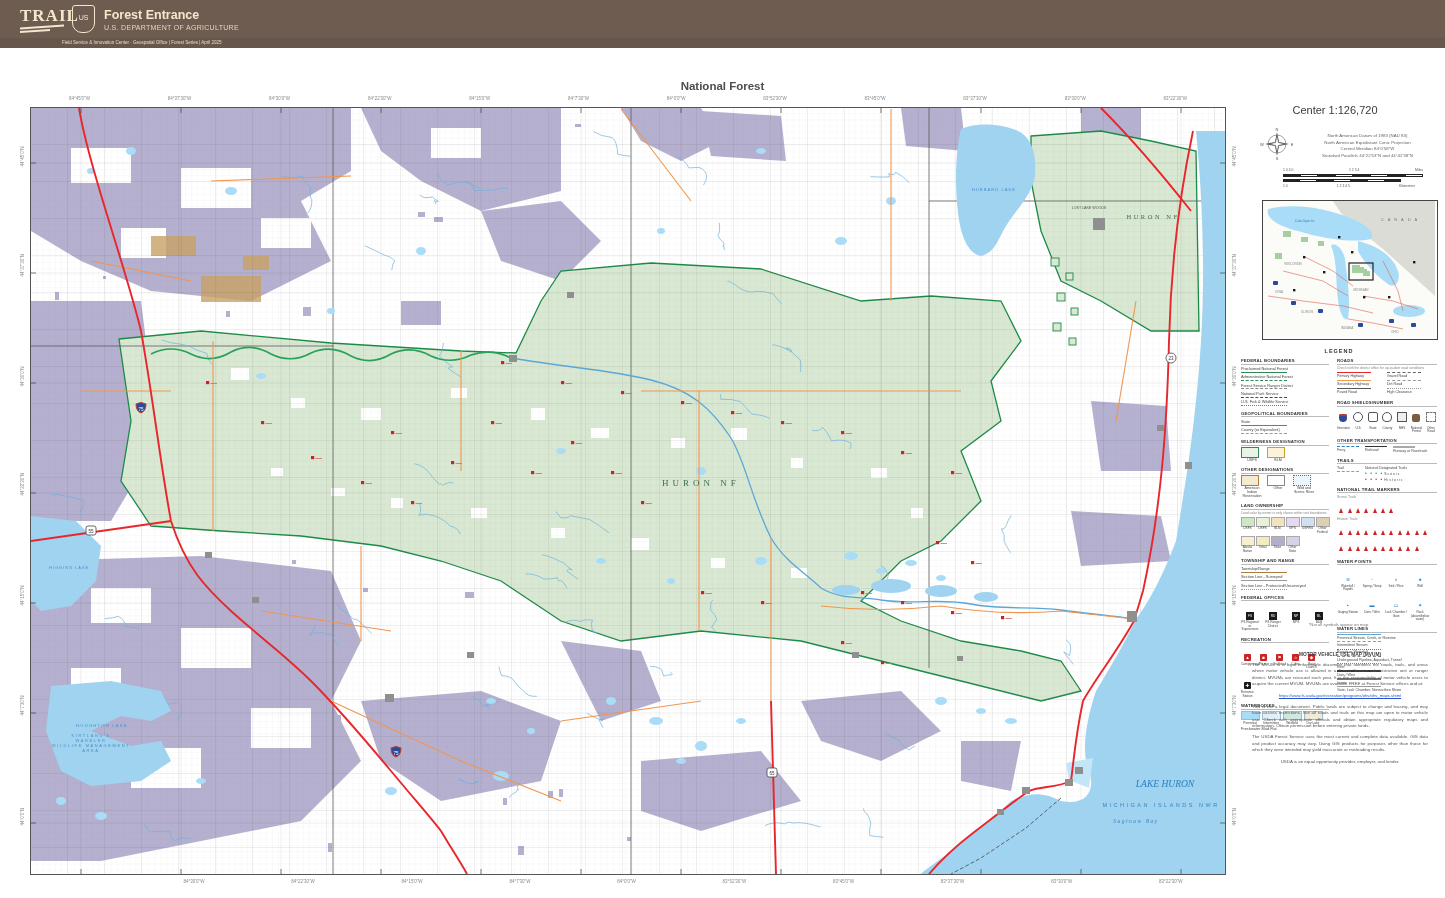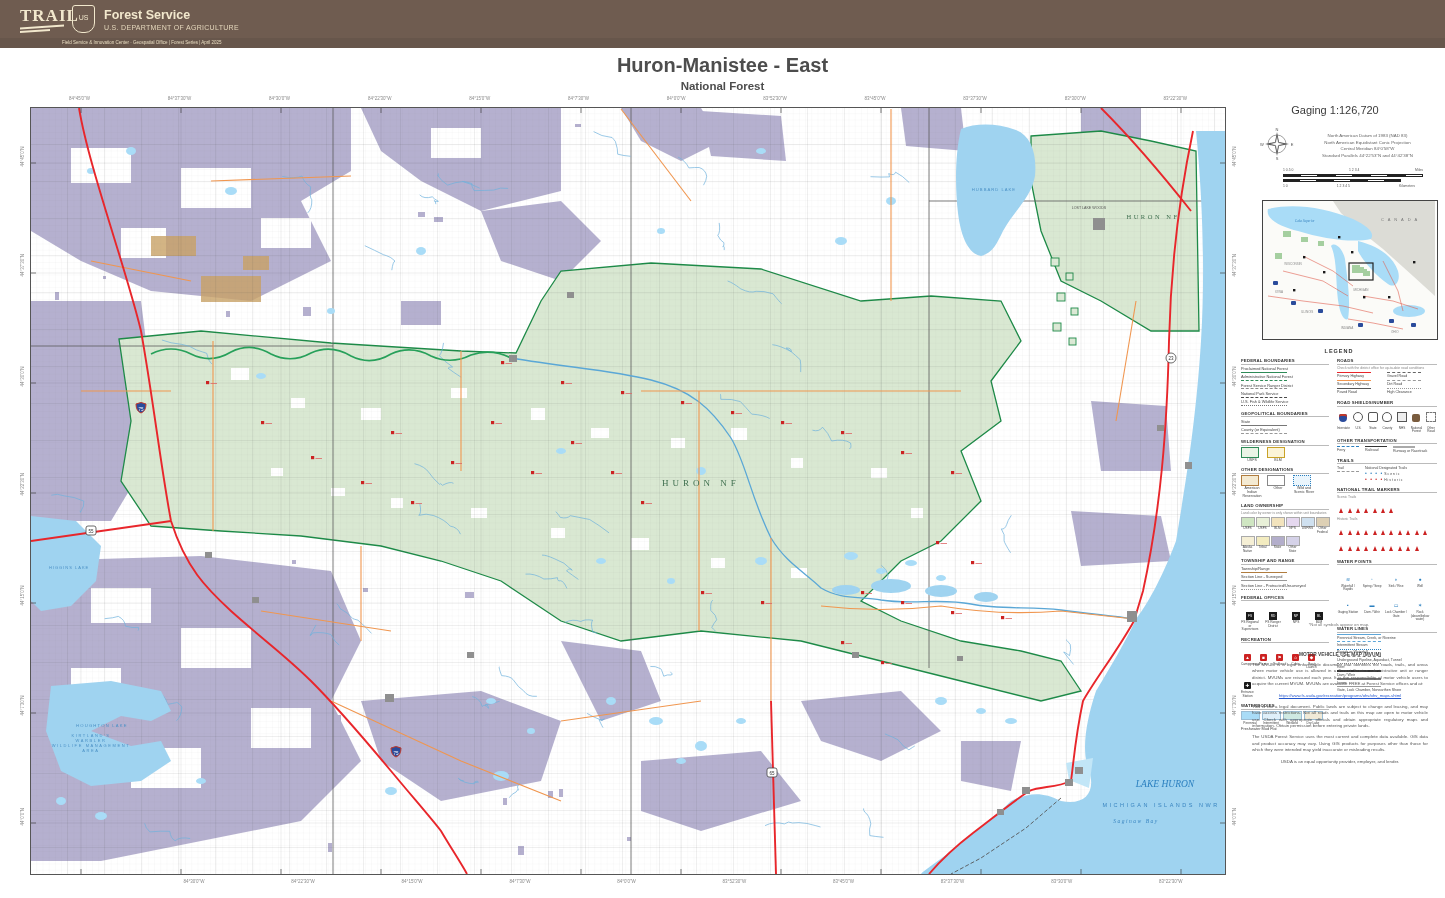--- a/index.html
+++ b/index.html
@@ -152,25 +152,24 @@
 <body>
 <div id="stage">
 
 <div class="hdr"></div>
 <div class="usda">TRAIL</div>
 <div class="usda-bars">
   <div style="left:0;top:0;width:44px;transform:skewY(-4deg);"></div>
   <div style="left:0;top:4px;width:30px;transform:skewY(-4deg);"></div>
 </div>
 <div class="shield">US</div>
-<div class="fs-name">Forest Service</div>
+<div class="fs-name">Forest Entrance</div>
 <div class="fs-dept">U.S. DEPARTMENT OF AGRICULTURE</div>
 <div class="hdr-sub">Field Service &amp; Innovation Center · Geospatial Office | Forest Series | April 2025</div>
 
-<div class="title-main">Huron-Manistee - East</div>
 <div class="title-sub">National Forest</div>
 
 <div class="coords-h coords-top">
 
 <span>84°45'0"W</span>
       <span>84°37'30"W</span>
       <span>84°30'0"W</span>
       <span>84°22'30"W</span>
       <span>84°15'0"W</span>
       <span>84°7'30"W</span>
@@ -671,21 +670,21 @@
           <line x1="0" y1="495" x2="5" y2="495"></line>
           <line x1="1189" y1="495" x2="1194" y2="495"></line>
           <line x1="0" y1="605" x2="5" y2="605"></line>
           <line x1="1189" y1="605" x2="1194" y2="605"></line>
           <line x1="0" y1="715" x2="5" y2="715"></line>
           <line x1="1189" y1="715" x2="1194" y2="715"></line>
         </g>
 </svg>
 </div>
 
-<div class="scale-txt">Gaging 1:126,720</div>
+<div class="scale-txt">Center 1:126,720</div>
 
 <svg style="position:absolute;left:1260px;top:126px;" width="34" height="34" viewBox="0 0 34 34">
   <circle cx="17" cy="18" r="9" fill="none" stroke="#777" stroke-width="0.7"></circle>
   <path d="M17,6 L19,16 L29,18 L19,20 L17,30 L15,20 L5,18 L15,16 Z" fill="#555"></path>
   <path d="M17,10 L18.4,16.6 L24,18 L18.4,19.4 L17,26 L15.6,19.4 L10,18 L15.6,16.6 Z" fill="#fff" stroke="#555" stroke-width="0.4"></path>
   <text x="17" y="5" text-anchor="middle" font-size="4" fill="#555">N</text>
   <text x="17" y="34" text-anchor="middle" font-size="4" fill="#555">S</text>
   <text x="32" y="19.5" text-anchor="middle" font-size="4" fill="#555">E</text>
   <text x="2" y="19.5" text-anchor="middle" font-size="4" fill="#555">W</text>
 </svg>

